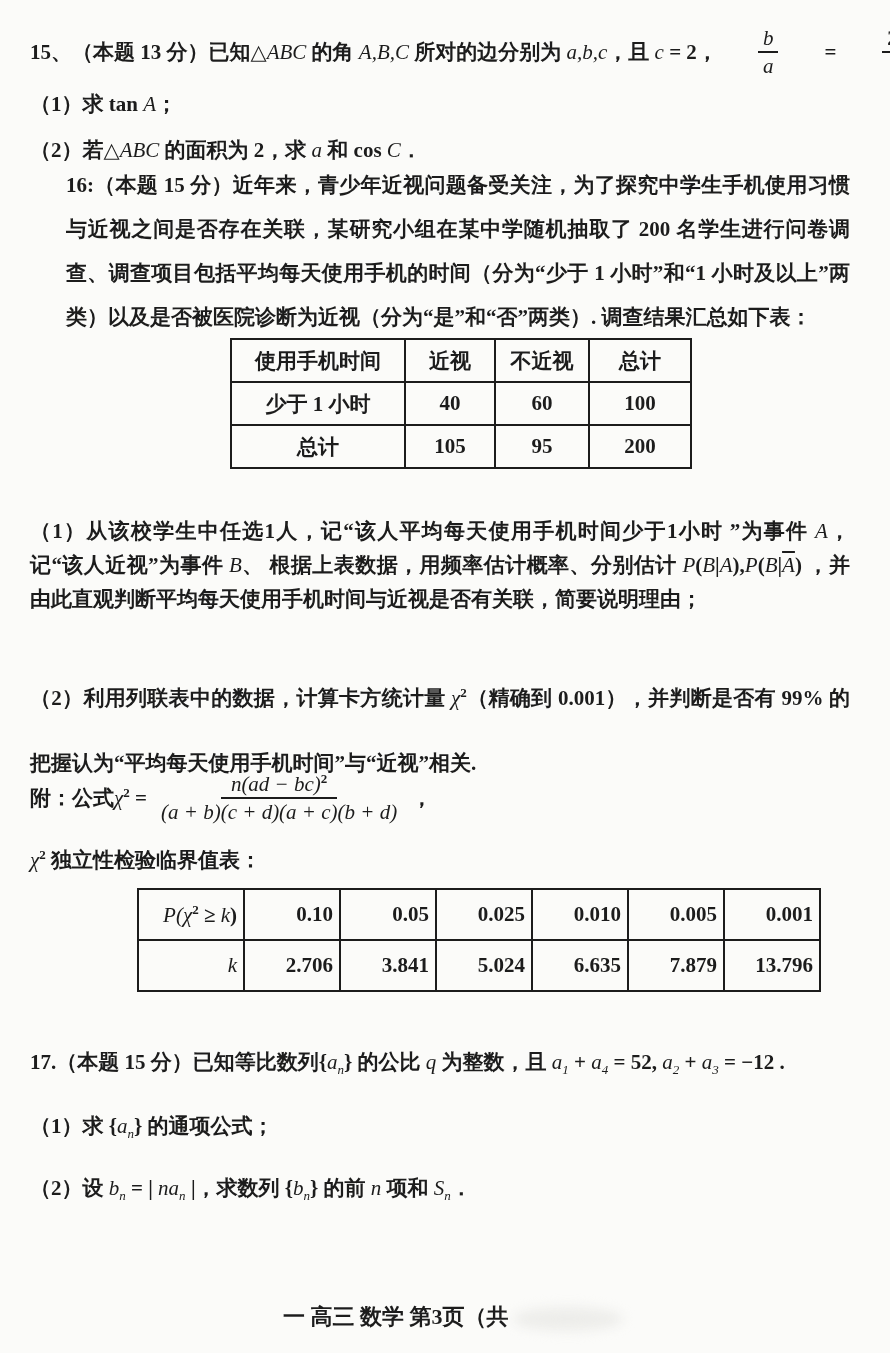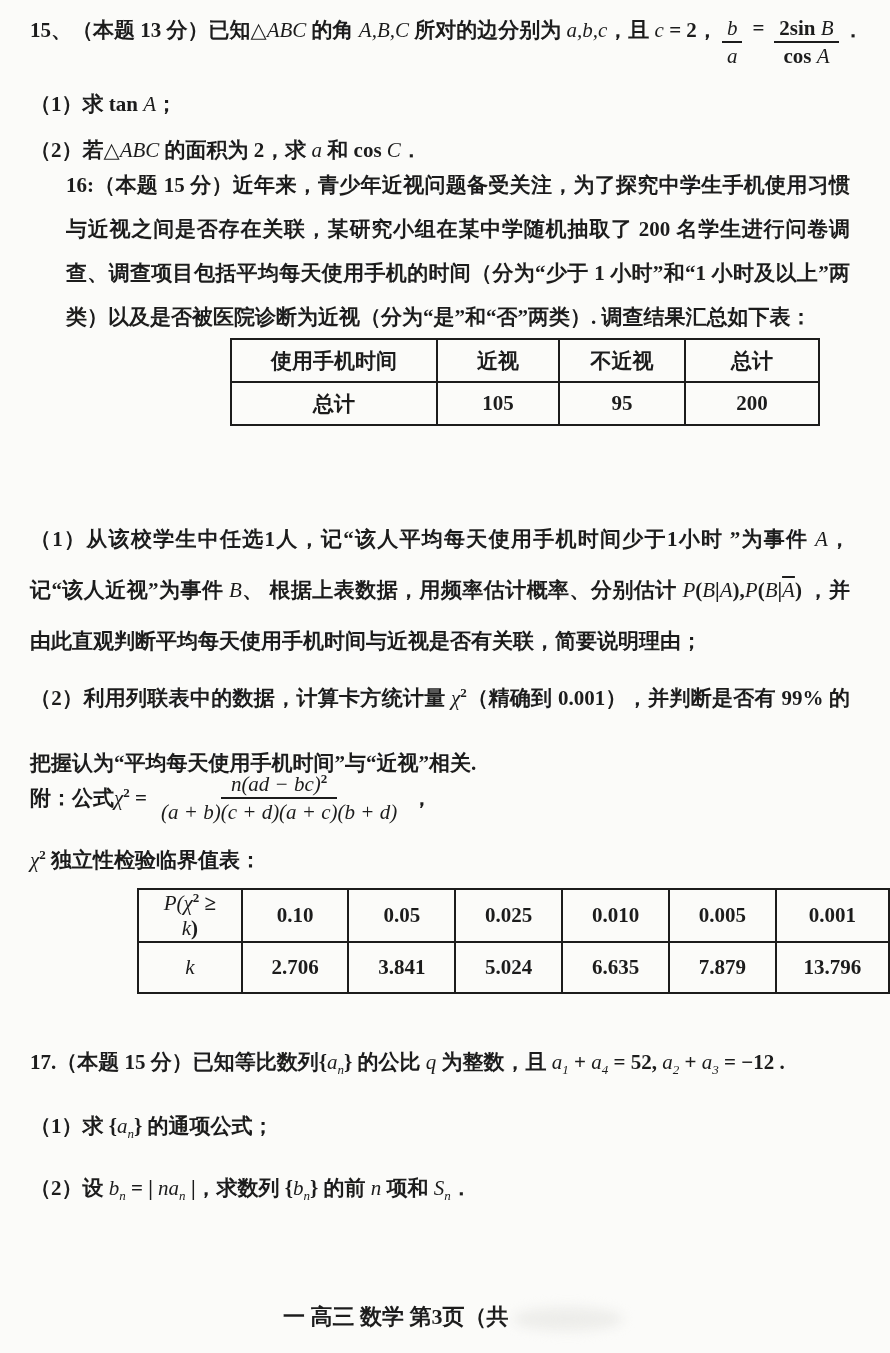--- a/index.html
+++ b/index.html
@@ -11,44 +11,44 @@
     font-weight:600;
   }
   .block{position:absolute;left:30px;right:40px;font-size:21px;}
   .oneline{white-space:nowrap;}
   .seg-p{font-style:normal;}
   .seg-i{font-style:italic;font-weight:500;}
   .seg-ol{font-style:italic;font-weight:500;text-decoration:overline;text-decoration-thickness:2px;}
   sub.seg-sub{font-size:0.62em;font-style:italic;font-weight:500;}
   sup.seg-sup{font-size:0.62em;font-style:normal;}
   
-  #p15-head{top:16px;height:72px;display:flex;}
+  #p15-head{top:16px;height:72px;display:flex;align-items:center;gap:36px;}
   .frac{display:inline-flex;flex-direction:column;align-items:center;vertical-align:middle;margin:0 4px;line-height:1.15;}
   .frac .num{display:block;border-bottom:2px solid #1c1c1c;padding:0 5px 1px 5px;text-align:center;}
   .frac .den{display:block;padding:1px 5px 0 5px;text-align:center;}
   .eqsign{margin:0 6px;}
   #p15-p1{top:90px;}
   #p15-p2{top:136px;}
   #p16-intro{top:163px;line-height:44px;text-align:justify;margin-left:36px;}
   
   table{border-collapse:collapse;background:transparent;position:absolute;}
-  td,th{border:2px solid #1c1c1c;text-align:center;vertical-align:middle;font-weight:600;font-size:21px;padding:0 22px;}
+  td,th{border:2px solid #1c1c1c;text-align:center;vertical-align:middle;font-weight:600;font-size:21px;padding:0 6px;}
   #table1{top:338px;left:230px;}
   #table1 td,#table1 th{height:41px;}
   #table1 .c0{width:160px;}
   #table1 .c1{width:76px;}
   #table1 .c2{width:80px;}
   #table1 .c3{width:88px;}
-  #p16-p1{top:514px;line-height:51px;text-align:justify;}
+  #p16-p1{top:514px;line-height:34px;text-align:justify;}
   #p16-p2{top:660px;line-height:65px;text-align:justify;}
   #formula{top:760px;height:76px;display:flex;align-items:center;}
   #formula .frac .num,#formula .frac .den{padding:1px 10px;}
   #crit-label{top:846px;}
   #table2{top:888px;left:137px;}
-  #table2 td{height:49px;}
+  #table2 td{height:49px;text-align:right;}
   #table2 .c0{width:92px;}
   #table2 .cv{width:82px;}
   #p17-head{top:1048px;}
   #p17-p1{top:1112px;}
   #p17-p2{top:1174px;}
   #footer{top:1302px;left:283px;right:auto;font-size:22px;white-space:nowrap;}
   .smudge{display:inline-block;width:110px;height:24px;background:#ededea;border-radius:50%;filter:blur(6px);vertical-align:middle;margin-left:4px;}
 </style>
 </head>
 <body>
@@ -73,20 +73,26 @@
 
   <div id="p16-intro" class="block">16:（本题 15 分）近年来，青少年近视问题备受关注，为了探究中学生手机使用习惯与近视之间是否存在关联，某研究小组在某中学随机抽取了 200 名学生进行问卷调查、调查项目包括平均每天使用手机的时间（分为“少于 1 小时”和“1 小时及以上”两类）以及是否被医院诊断为近视（分为“是”和“否”两类）. 调查结果汇总如下表：</div>
 
   <table id="table1">
     <tbody>
         <tr>
       <th class="c0">使用手机时间</th>
       <th class="c1">近视</th>
       <th class="c2">不近视</th>
       <th class="c3">总计</th>
+    </tr>
+    <tr>
+      <td class="c0">少于 1 小时</td>
+      <td class="c1">40</td>
+      <td class="c2">60</td>
+      <td class="c3">100</td>
     </tr>
     <tr>
       <td class="c0">总计</td>
       <td class="c1">105</td>
       <td class="c2">95</td>
       <td class="c3">200</td>
     </tr>
   </tbody>
     </table>
 

